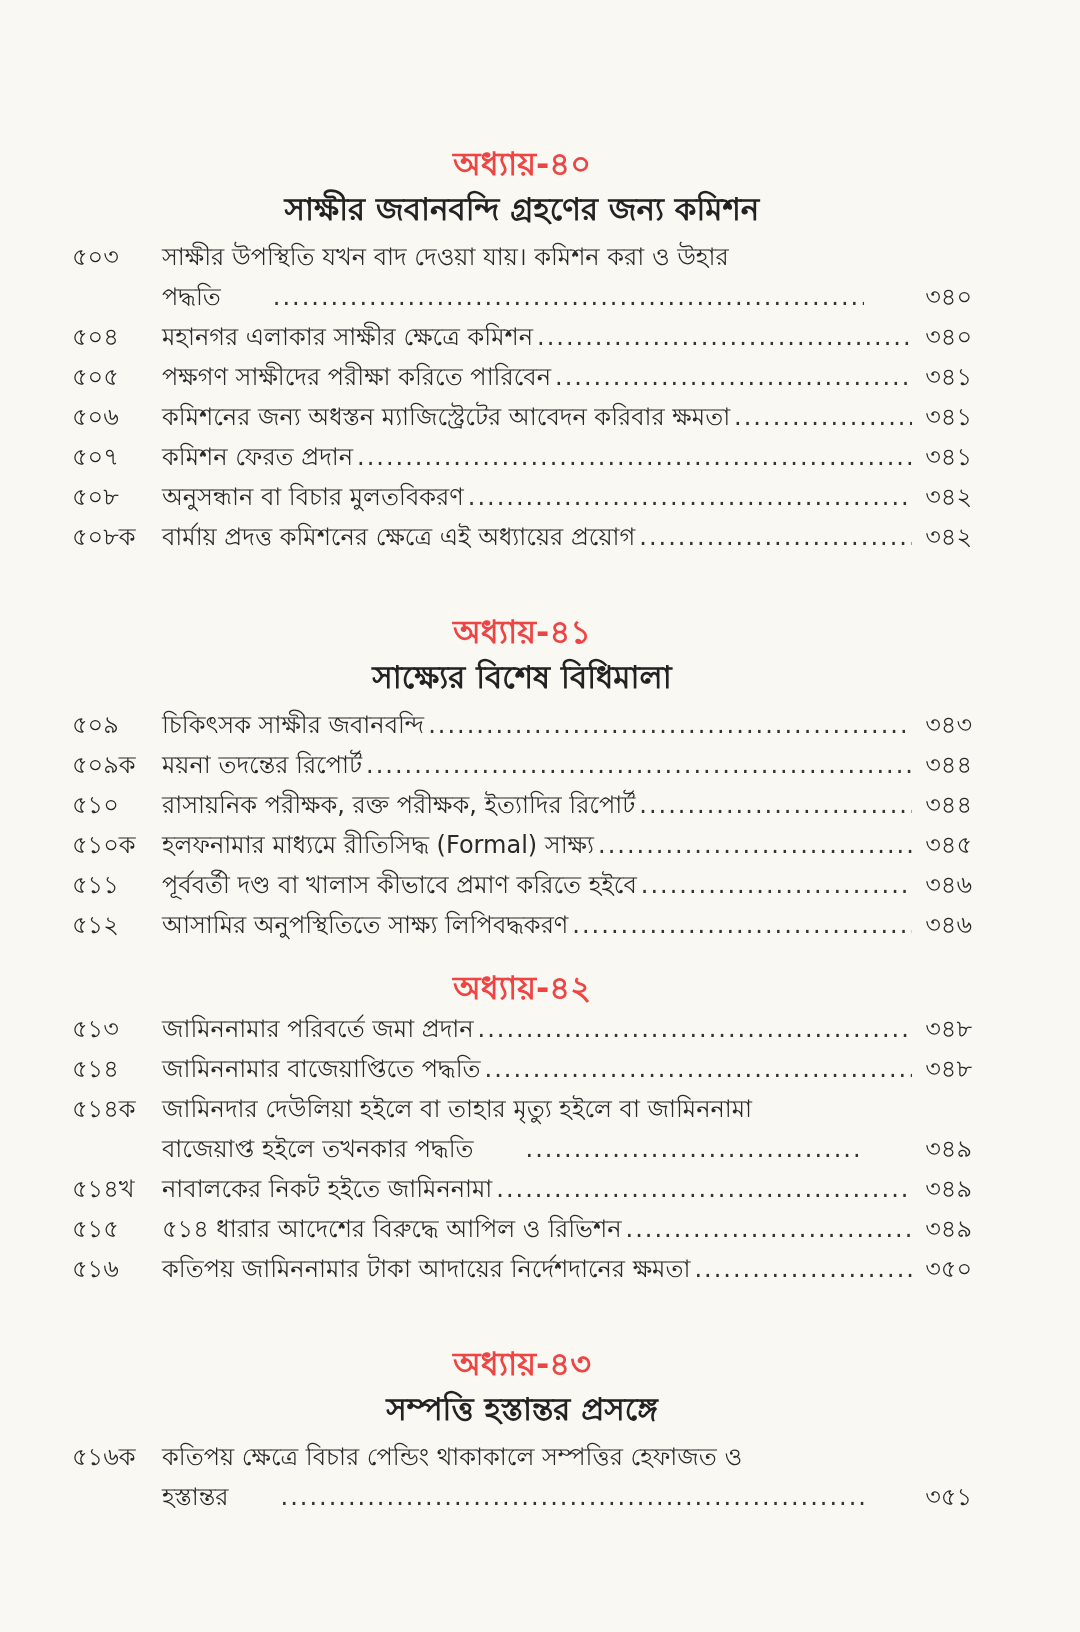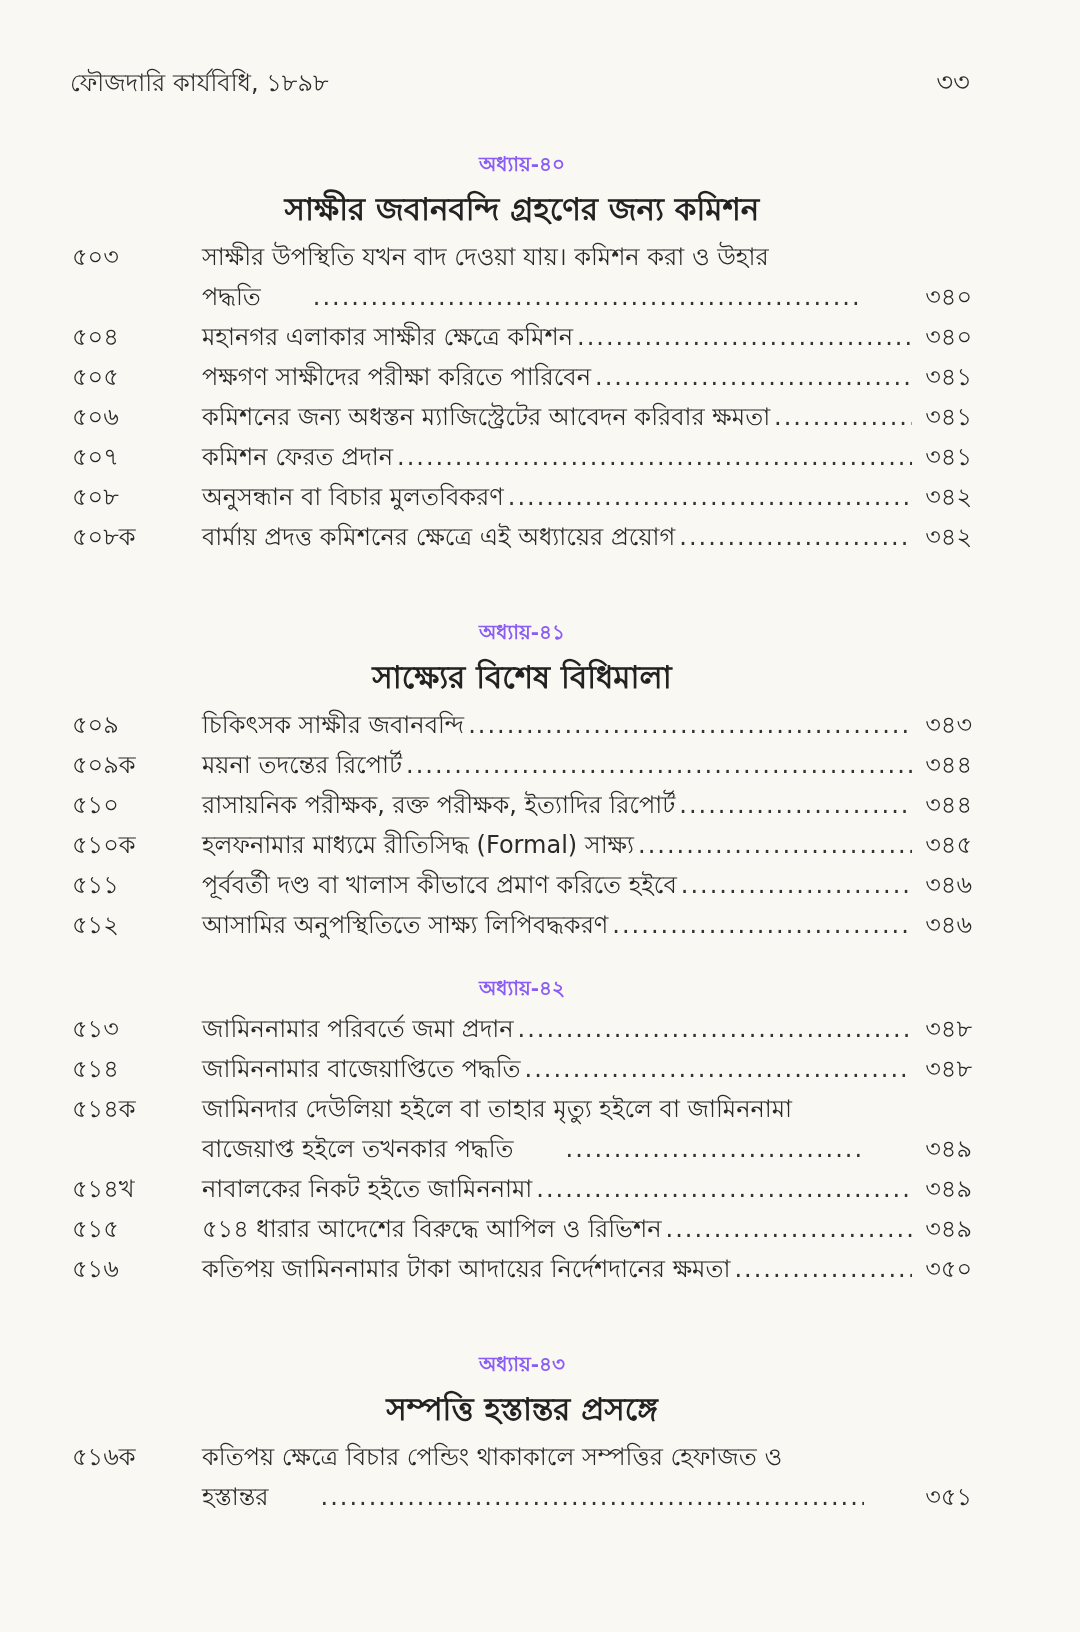--- a/index.html
+++ b/index.html
@@ -12,45 +12,41 @@
   }
   .page { position: absolute; left: 0; top: 0; width: 1080px; height: 1632px; }
   .running-head {
     position: absolute; left: 70px; right: 100px; top: 62px;
     display: flex; justify-content: space-between; align-items: baseline;
     font-size: 24px; color: #2e2e2e;
   }
   .folio { font-size: 26px; margin-right: 10px; }
   .toc { position: absolute; left: 72px; width: 900px; top: 143px; }
   .chapter { text-align: center; }
-  .chapter-num { font-size: 20px; line-height: 42px; font-weight: bold; color: #8b5cf6; }
+  .chapter-num { font-size: 32px; line-height: 42px; font-weight: bold; color: #ef4444; }
   .chapter-title { font-size: 31px; line-height: 48px; font-weight: bold; color: #222; margin-bottom: 4px; }
   .entry { display: flex; align-items: baseline; font-size: 24px; line-height: 40px; }
   .sec { width: 90px; flex: 0 0 90px; white-space: nowrap; }
   .body { flex: 1; display: flex; align-items: flex-end; min-width: 0; }
-  .title { white-space: nowrap; margin-left: 40px; }
+  .title { white-space: nowrap; }
   .dots {
     flex: 1; overflow: hidden; white-space: nowrap; margin: 0 4px;
     letter-spacing: 2px; color: #333;
   }
   .dots::before { content: "................................................................................................................................................................................................................"; }
   .page-ref { white-space: nowrap; text-align: right; width: 56px; font-family: Liberation Serif, serif; }
   .entry.multi .body { flex-direction: column; align-items: stretch; }
   .entry.multi .line2 { display: flex; align-items: baseline; gap: 48px; }
   .gap-40 { height: 54px; }
   .gap-20 { height: 22px; }
 </style>
 </head>
 <body>
 
 <div class="page">
-  <div class="running-head">
-    <span>ফৌজদারি কার্যবিধি, ১৮৯৮</span>
-    <span class="folio">৩৩</span>
-  </div>
 
   <div class="toc">
 
     <div class="chapter">
       <div class="chapter-num">অধ্যায়-৪০</div>
       <div class="chapter-title">সাক্ষীর জবানবন্দি গ্রহণের জন্য কমিশন</div>
     </div>
     <div class="entry multi">
       <span class="sec">৫০৩</span>
       <div class="body">

